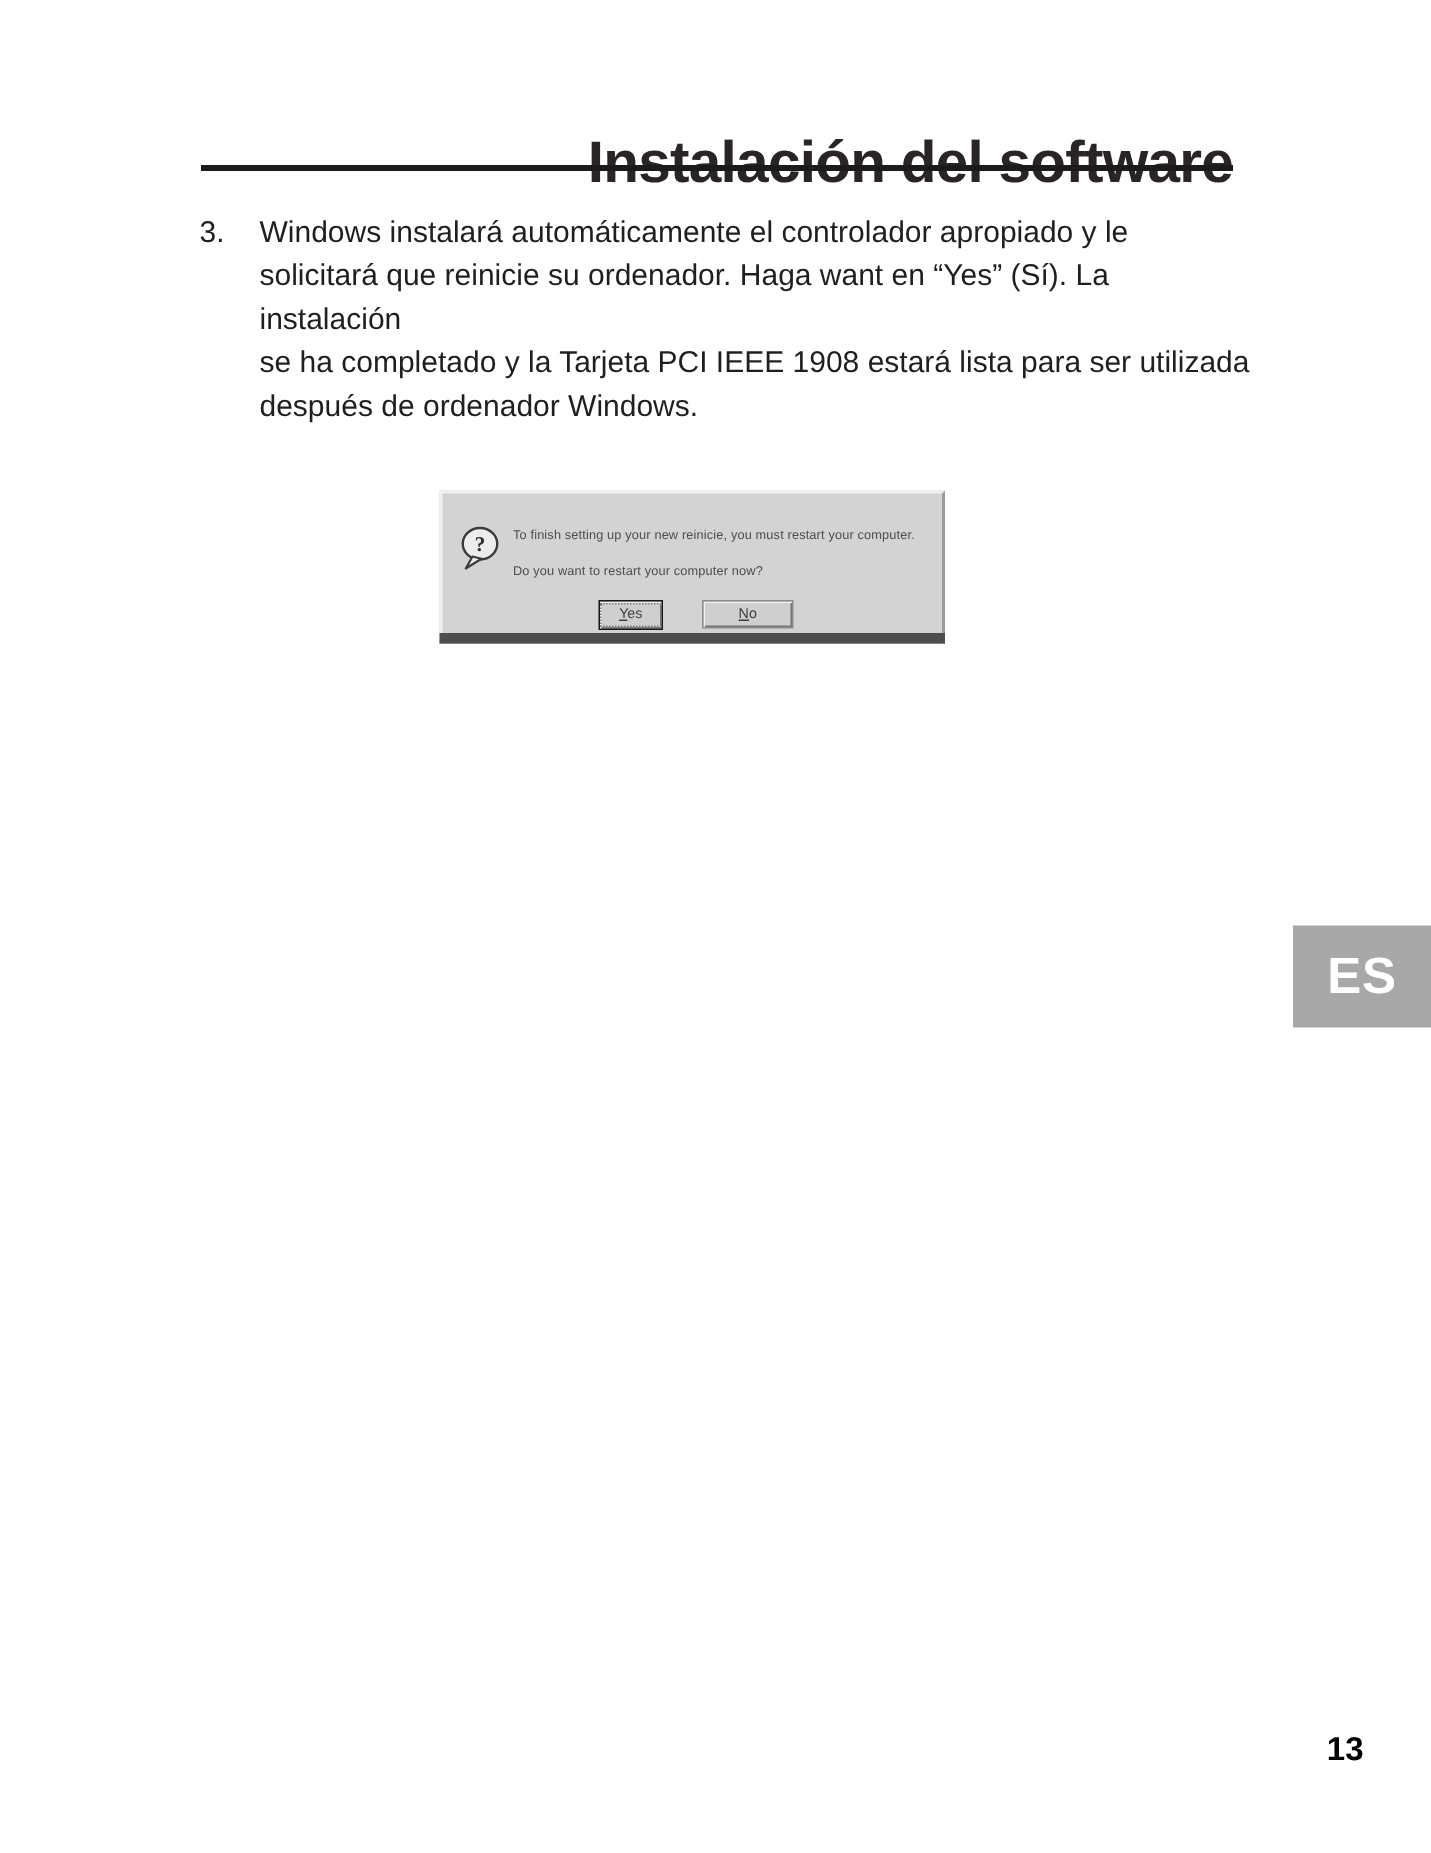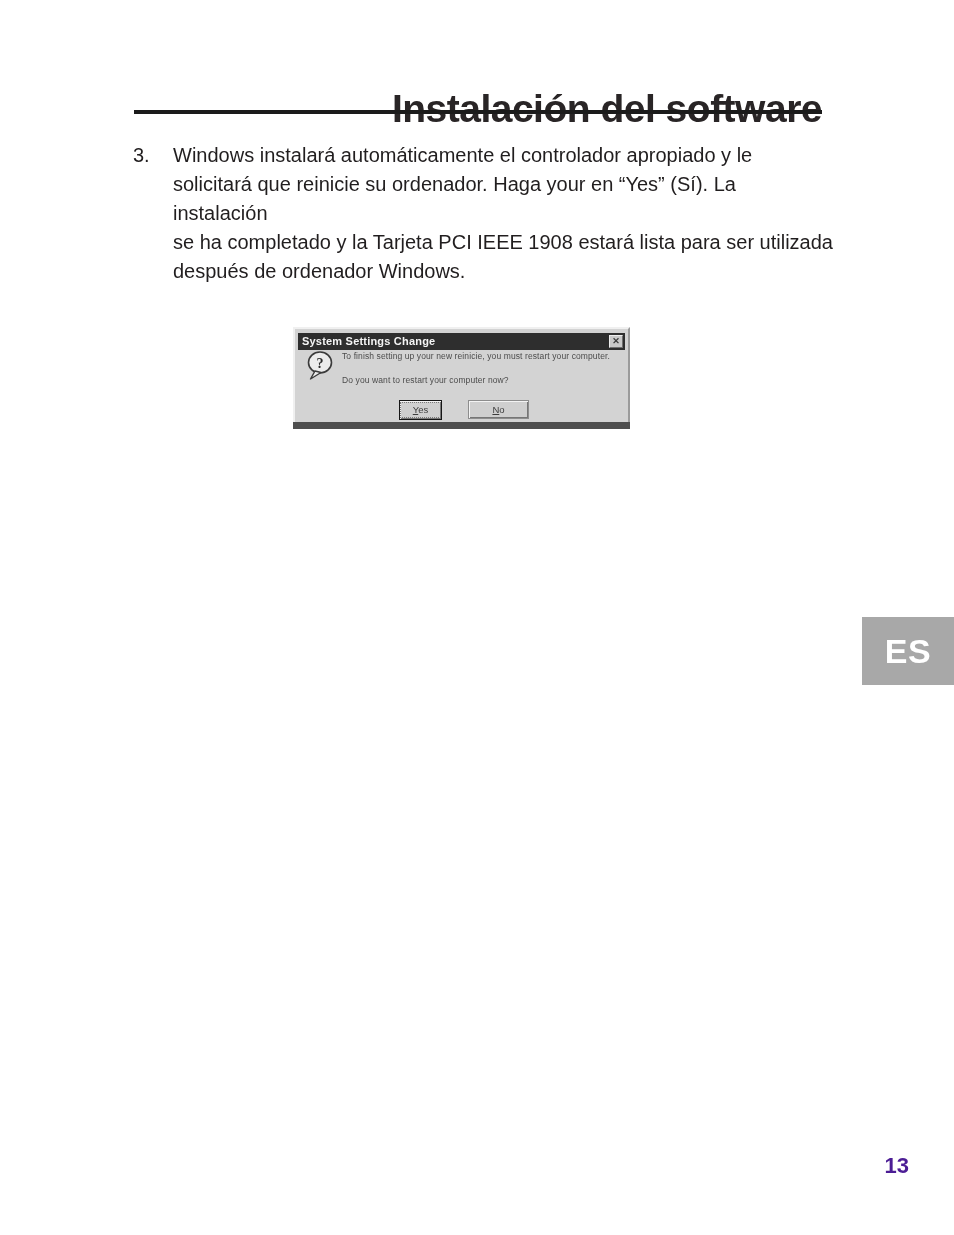--- a/index.html
+++ b/index.html
@@ -136,44 +136,40 @@
     display: flex; align-items: center; justify-content: center;
     letter-spacing: 0.5px;
   }
 
   
   .page-number {
     position: absolute;
     top: 1153px; right: 45px;
     font-size: 22px;
     font-weight: bold;
-    color: #4c1d95;
+    color: #000000;
   }
 </style>
 </head>
 <body>
 
 <div class="page">
 
   <h1 class="title">Instalación del software</h1>
   <div class="title-rule"></div>
 
   <section class="step">
     <span class="marker">3.</span>
     <div class="line">Windows instalará automáticamente el controlador apropiado y le</div>
-    <div class="line">solicitará que reinicie su ordenador. Haga your en “Yes” (Sí). La instalación</div>
+    <div class="line">solicitará que reinicie su ordenador. Haga want en “Yes” (Sí). La instalación</div>
     <div class="line">se ha completado y la Tarjeta PCI IEEE 1908 estará lista para ser utilizada</div>
     <div class="line">después de ordenador Windows.</div>
   </section>
 
   <figure class="dialog">
-    <div class="dlg-titlebar">
-      <span>System Settings Change</span>
-      <span class="dlg-close">✕</span>
-    </div>
 
     <svg class="dlg-icon" width="28" height="31" viewBox="0 0 28 31">
       <ellipse cx="14" cy="12.5" rx="11.5" ry="10.5" fill="#ececec" stroke="#3a3a3a" stroke-width="1.6"></ellipse>
       <path d="M9 21 L4.5 29 L15 22.5 Z" fill="#ececec" stroke="#3a3a3a" stroke-width="1.4" stroke-linejoin="round"></path>
       <text x="14" y="17.5" text-anchor="middle" font-size="14" font-weight="bold" fill="#2c2c2c" font-family="Liberation Serif, serif">?</text>
     </svg>
 
     <div class="dlg-line1">To finish setting up your new reinicie, you must restart your computer.</div>
     <div class="dlg-line2">Do you want to restart your computer now?</div>
 

